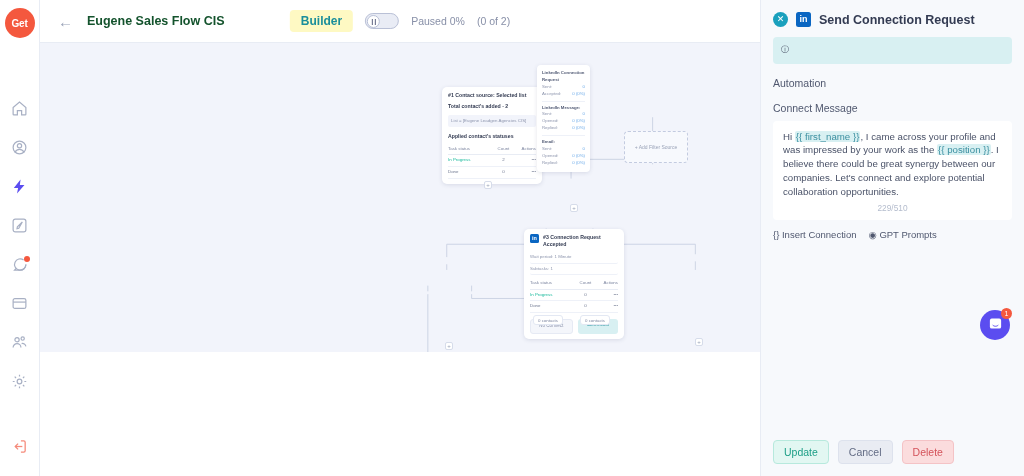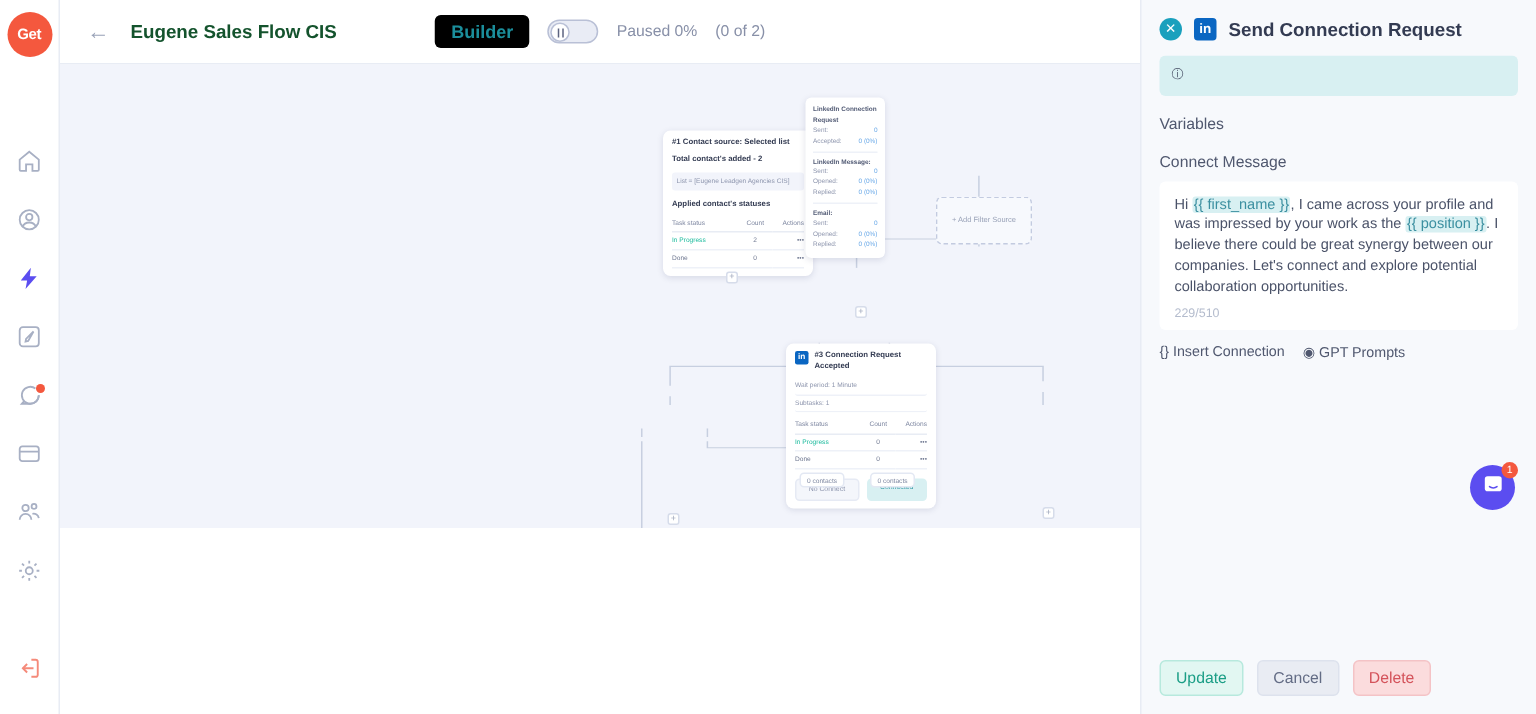--- a/index.html
+++ b/index.html
@@ -37,21 +37,21 @@
   .center { flex: 1 1 auto; display: flex; flex-direction: column; min-width: 0; position: relative; }
   .topbar {
     height: 43px; background: #fff; border-bottom: 1px solid #e8ecf4;
     display: flex; align-items: center; padding: 0 14px; gap: 10px; flex: 0 0 43px;
   }
   .back-arrow { color: #9aa3b8; font-size: 15px; cursor: pointer; line-height: 1; padding: 2px 4px; }
   .flow-title { font-size: 12.5px; font-weight: bold; color: #14532d; }
   .topbar-mid { margin-left: auto; margin-right: auto; display: flex; align-items: center; gap: 12px;
                 position: absolute; left: 50%; transform: translateX(-50%); }
   .builder-chip {
-    background: #000000; color: #1b8e9b; font-size: 12px; font-weight: bold;
+    background: #fef9c3; color: #1b8e9b; font-size: 12px; font-weight: bold;
     padding: 4px 11px; border-radius: 4px; cursor: pointer;
   }
   .toggle {
     width: 34px; height: 16px; border-radius: 9px; border: 1px solid #b9c0d6;
     background: #e9ecf5; position: relative; cursor: pointer;
   }
   .toggle-knob {
     position: absolute; left: 1px; top: 1px; width: 13px; height: 13px; border-radius: 50%;
     background: #fff; border: 1px solid #b9c0d6;
     display: flex; align-items: center; justify-content: center;
@@ -162,21 +162,21 @@
   .field-label { font-size: 10.5px; color: #50586f; margin: 13px 0 7px 0; }
   .radios { display: flex; gap: 18px; align-items: center; }
   .radio { display: flex; align-items: center; gap: 5px; font-size: 10.5px; color: #50586f; cursor: pointer; }
   .rdot { width: 11px; height: 11px; border-radius: 50%; border: 1.5px solid #c3cbe0; background: #fff;
           display: flex; align-items: center; justify-content: center; }
   .rdot.on { border-color: #1aa0bd; }
   .rdot.on::after { content:""; width: 5px; height: 5px; border-radius: 50%; background: #1aa0bd; }
   .msg-box { background: #fff; border-radius: 4px; padding: 9px 10px 4px 10px; }
   .msg-text { font-size: 9.7px; line-height: 1.42; color: #4a5268; }
   .var { background: #d8f0f2; color: #3b8fa0; border-radius: 2px; padding: 0 1px; }
-  .char-count { text-align: left; font-size: 8.3px; color: #b4bccd; margin-top: 5px; padding-bottom: 3px; }
+  .char-count { text-align: center; font-size: 8.3px; color: #b4bccd; margin-top: 5px; padding-bottom: 3px; }
   .msg-actions { display: flex; gap: 12px; margin-top: 9px; font-size: 9.5px; color: #50586f; }
   .msg-actions span { cursor: pointer; }
   .panel-foot { margin-top: auto; padding: 12px; display: flex; gap: 9px; align-items: center; }
   .btn { font-size: 10.5px; border-radius: 4px; padding: 5px 10px; cursor: pointer; border: 1px solid transparent; }
   .btn-update { background: #e2f7f2; color: #1b9e86; border-color: #b7e9dd; }
   .btn-cancel { background: #e9ecf3; color: #636c85; border-color: #dde2ed; }
   .btn-delete { background: #fbdcdd; color: #d4535b; border-color: #f4c3c6; }
 
   .intercom {
     position: absolute; right: 14px; bottom: 12px; width: 30px; height: 30px; border-radius: 50%;
@@ -490,21 +490,21 @@
       <div class="close-circle">✕</div>
       <div class="li-badge-lg">in</div>
       <div class="panel-title">Send Connection Request</div>
     </div>
 
     <div class="panel-body">
       <div class="info-box">
         <span class="info-i">ⓘ</span>
       </div>
 
-      <div class="field-label">Variables</div>
+      <div class="field-label">Automation</div>
 
       <div class="field-label">Connect Message</div>
       <div class="msg-box">
         <div class="msg-text">
           <span>Hi </span><span class="var">{{ first_name }}</span><span>, I came across your profile and was impressed by your work as the </span><span class="var">{{ position }}</span><span>. I believe there could be great synergy between our companies. Let's connect and explore potential collaboration opportunities.</span>
         </div>
         <div class="char-count">229/510</div>
       </div>
 
       <div class="msg-actions">

